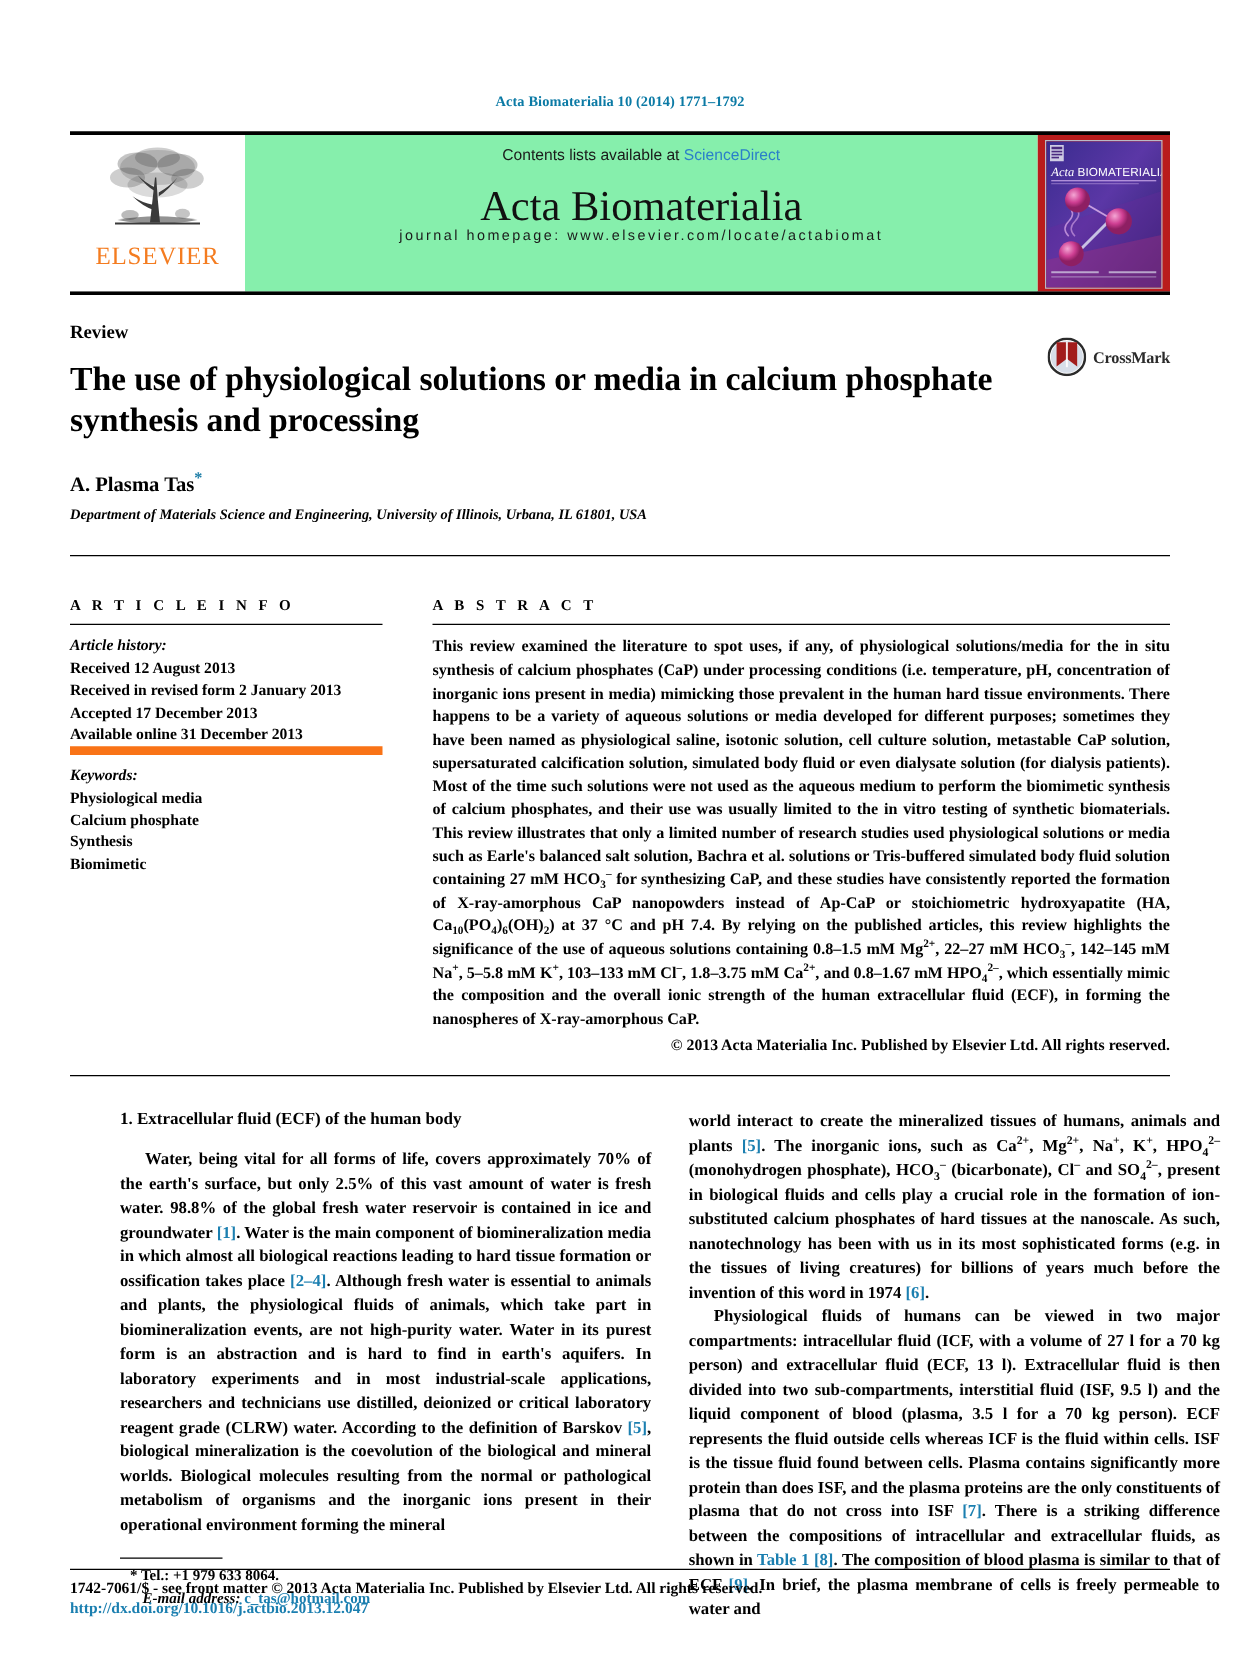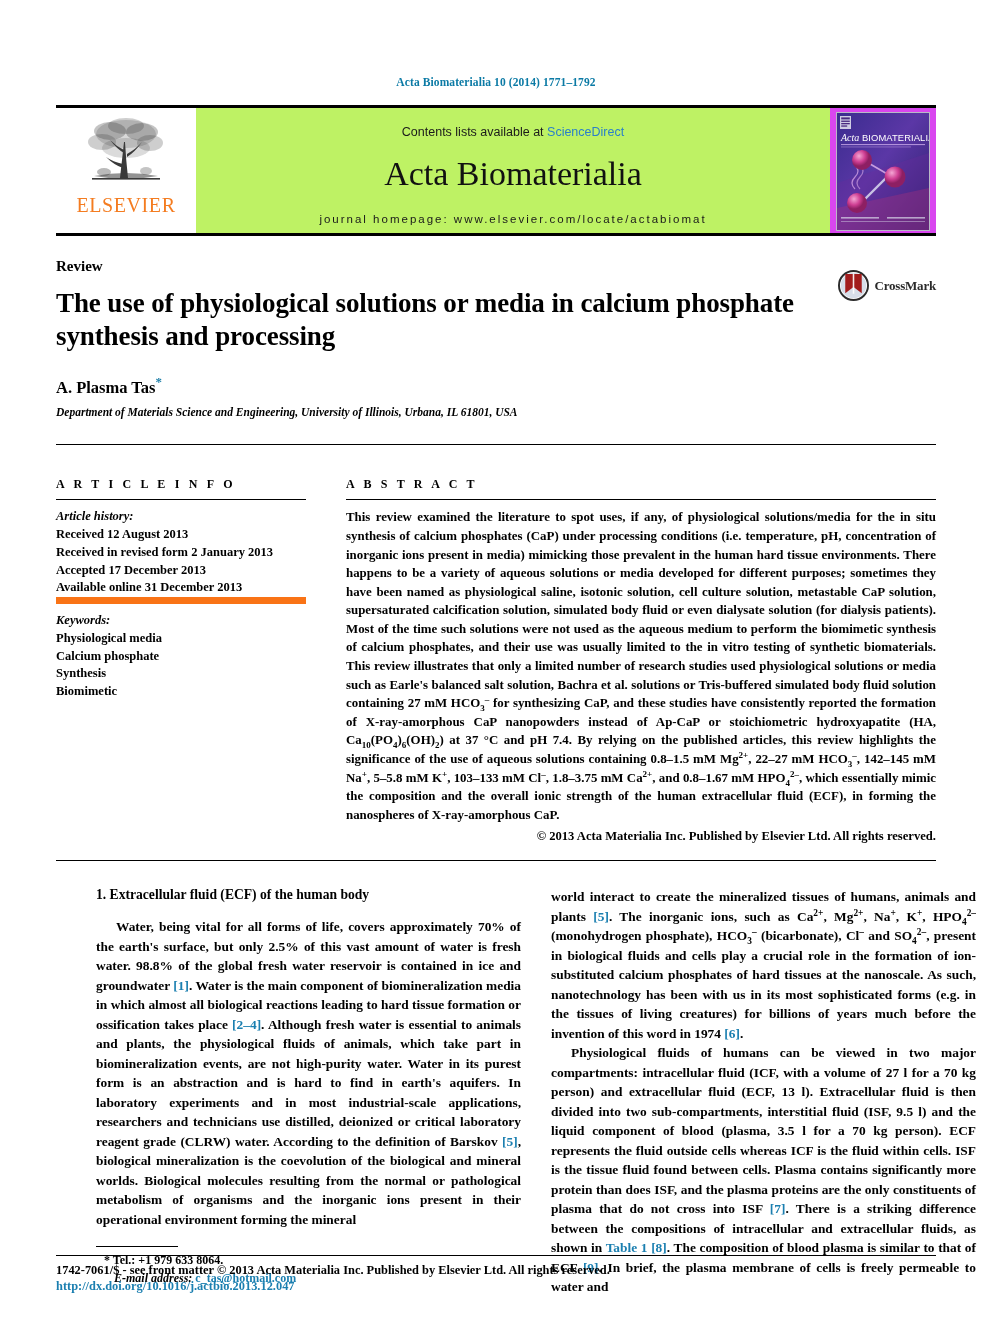--- a/index.html
+++ b/index.html
@@ -58,53 +58,52 @@
     color: #f47c20;
     font-family: "Liberation Serif", serif;
     font-size: 20px;
     letter-spacing: .6px;
     line-height: 1;
     margin-top: 1px;
     font-weight: normal;
   }
   .journal-band {
     flex: 1 1 auto;
-    background: #bef264;
+    background: #86efac;
     position: relative;
     display: flex;
     flex-direction: column;
     align-items: center;
-    justify-content: center;
+    justify-content: flex-start;
     padding-top: 9px;
     box-sizing: border-box;
   }
   .contents-line {
     font-family: "Liberation Sans", sans-serif;
     font-size: 12.5px;
     color: #1a1a1a;
   }
   .contents-line .sd { color: #2a7fc9; }
   .journal-title {
     font-family: "Liberation Serif", serif;
     font-size: 34px;
     line-height: 1;
     margin-top: 18px;
     color: #111;
   }
   .homepage-line {
     font-family: "Liberation Sans", sans-serif;
     font-size: 11.5px;
     letter-spacing: 2.0px;
-    margin-top: 22px;
     color: #1a1a1a;
   }
   .cover-block {
     width: 106px;
     flex: 0 0 106px;
-    background: #d946ef;
+    background: #b91c1c;
     padding: 4px 6px 4px 0;
     box-sizing: border-box;
     display: flex;
     align-items: flex-start;
     justify-content: flex-end;
   }
   .cover-thumb {
     width: 92px;
     height: 117px;
     display: block;

